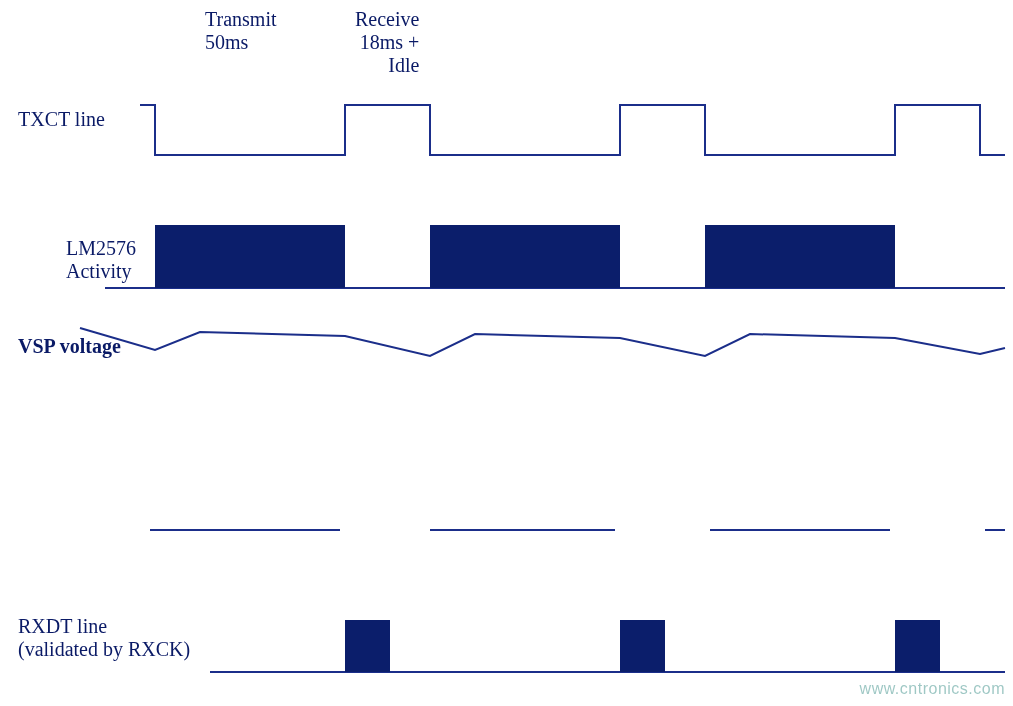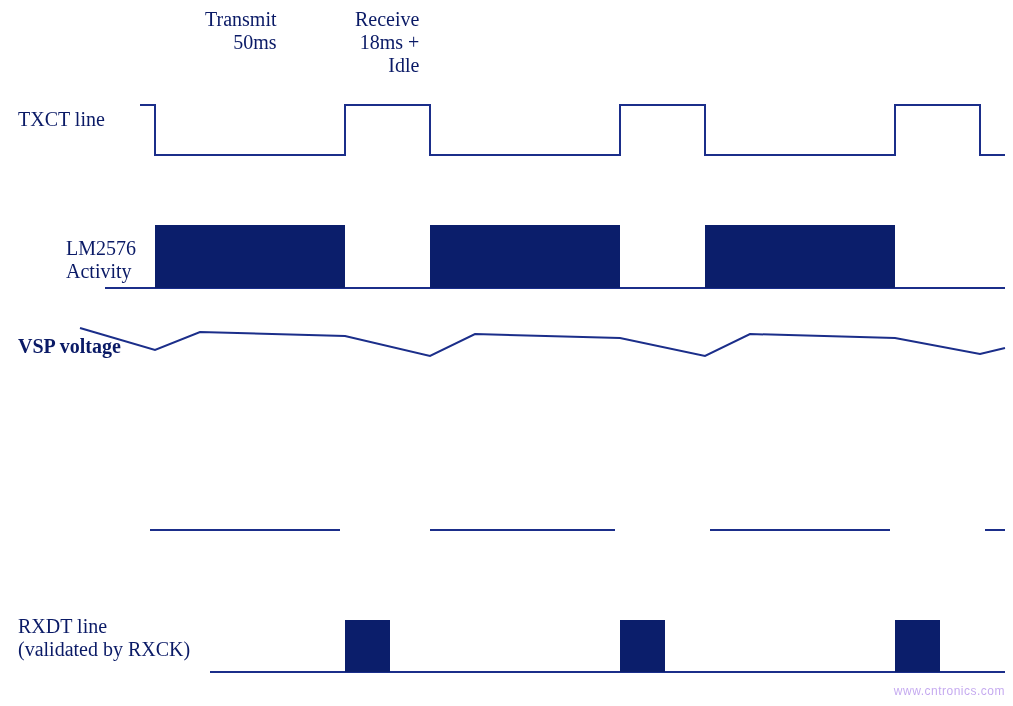--- a/index.html
+++ b/index.html
@@ -15,38 +15,38 @@
   }
   .label {
     position: absolute;
     font-size: 20px;
     line-height: 1.15;
     color: #0a1a66;
     white-space: pre;
   }
   .watermark {
     position: absolute;
-    font-size: 12px;
+    font-size: 16px;
     font-family: sans-serif;
-    color: #6d28d9;
+    color: #0f766e;
     right: 8px;
     bottom: 8px;
     opacity: 0.4;
     letter-spacing: 0.5px;
   }
   svg {
     position: absolute;
     top: 0;
     left: 0;
   }
 </style>
 </head>
 <body>
 
-<div class="label" style="left:205px; top:8px; text-align:right;">Transmit
+<div class="label" style="left:205px; top:8px; text-align:left;">Transmit
 50ms</div>
 <div class="label" style="left:355px; top:8px; text-align:right;">Receive
 18ms +
 Idle</div>
 
 <div class="label" style="left:18px; top:108px;">TXCT line</div>
 <div class="label" style="left:18px; top:237px;margin-left:48px;">LM2576
 Activity</div>
 <div class="label" style="left:18px; top:335px;font-weight:bold;">VSP voltage</div>
 <div class="label" style="left:18px; top:615px;">RXDT line

